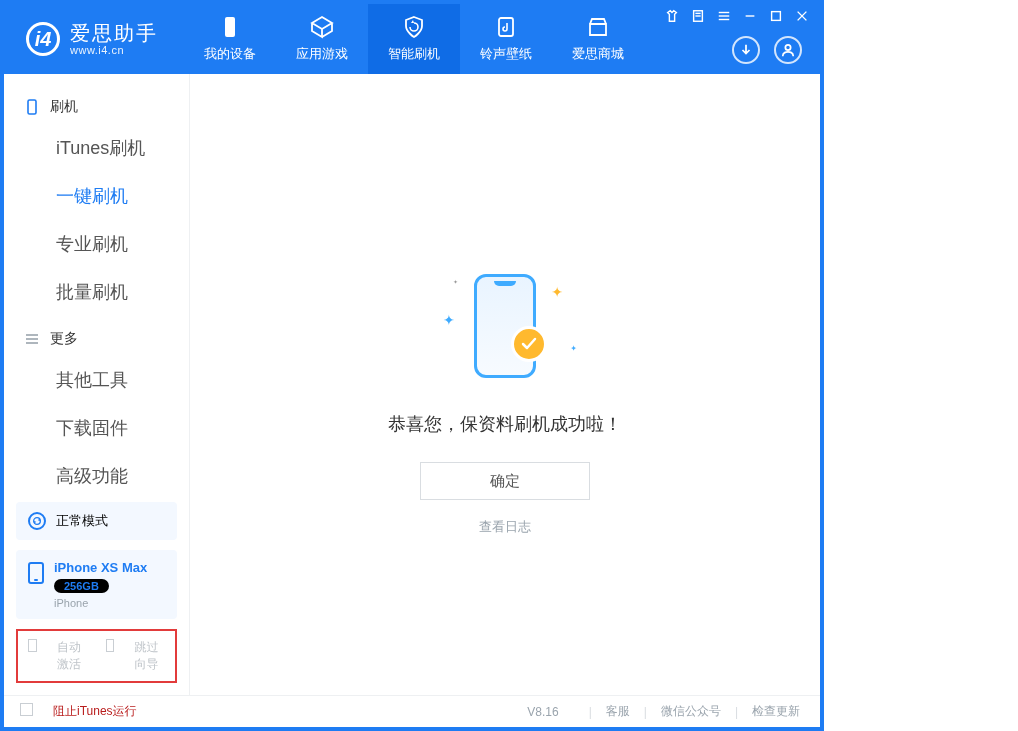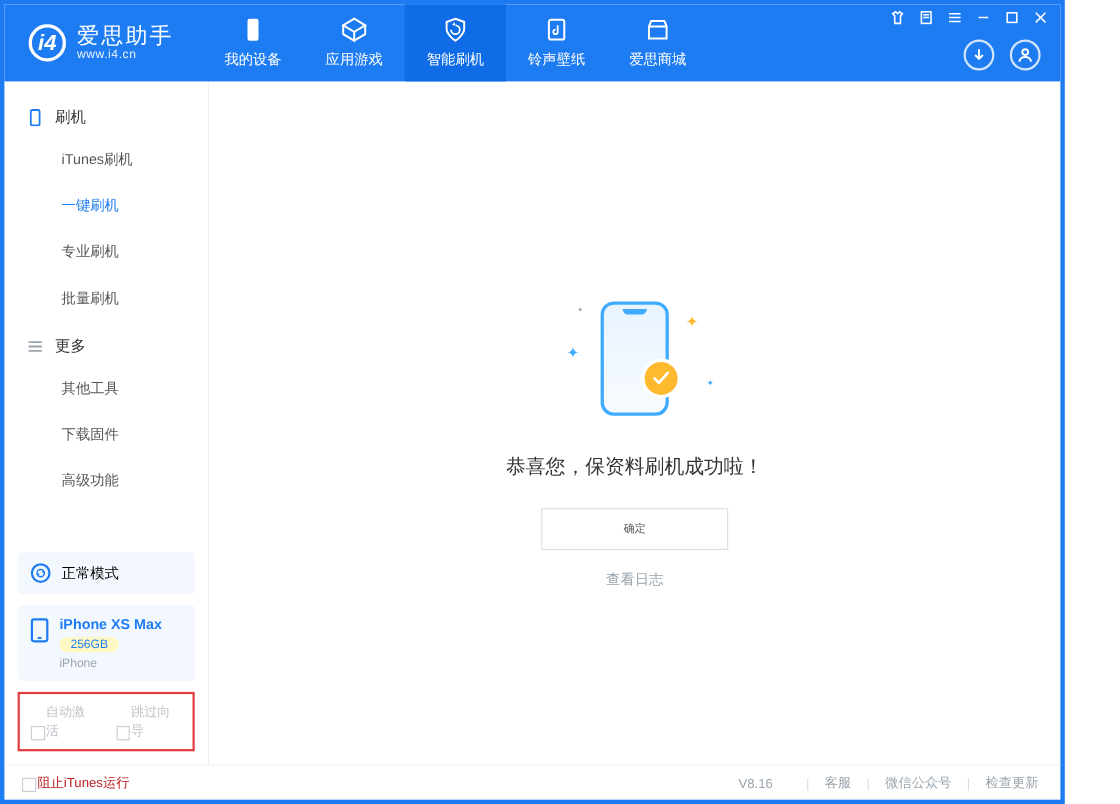--- a/index.html
+++ b/index.html
@@ -1,17 +1,17 @@
 <!DOCTYPE html>
 <html><head>
 <meta charset="utf-8">
 <style>
   * { box-sizing: border-box; margin: 0; padding: 0; font-family: "Microsoft YaHei", "PingFang SC", sans-serif; }
   body { background: #fff; }
-  .window { width: 968px; height: 731px; border: 4px solid #1e7cf3; display: flex; flex-direction: column; background: #fff; }
+  .window { width: 824px; height: 731px; border: 4px solid #1e7cf3; display: flex; flex-direction: column; background: #fff; }
 
   
   .header { background: #1e7cf3; height: 70px; display: flex; align-items: center; color: #fff; position: relative; }
   .logo-wrap { display: flex; align-items: center; padding: 0 18px 0 22px; }
   .logo-circle { width: 34px; height: 34px; border-radius: 50%; border: 3px solid #fff; display: flex; align-items: center; justify-content: center; margin-right: 10px; }
   .logo-circle span { font-weight: bold; font-size: 20px; font-style: italic; }
   .logo-text { line-height: 1.1; }
   .logo-text .brand { font-size: 20px; letter-spacing: 2px; }
   .logo-text .url { font-size: 11px; opacity: .9; letter-spacing: .5px; }
   .nav { display: flex; height: 100%; margin-left: 8px; }
@@ -27,52 +27,52 @@
   .header-right svg { width: 14px; height: 14px; stroke: #fff; fill: none; stroke-width: 2; }
 
   
   .body { flex: 1; display: flex; min-height: 0; }
 
   
   .sidebar { width: 186px; border-right: 1px solid #eef0f2; display: flex; flex-direction: column; }
   .side-scroll { flex: 1; overflow: auto; padding-top: 10px; }
   .side-group-header { display: flex; align-items: center; gap: 10px; padding: 14px 20px 8px 20px; color: #333; font-size: 14px; }
   .side-group-header .sg-icon { width: 16px; height: 16px; }
-  .side-item { padding: 12px 20px 12px 52px; font-size: 13px; color: #555; cursor: pointer; }
+  .side-item { padding: 12px 20px 12px 52px; font-size: 18px; color: #555; cursor: pointer; }
   .side-item.active { color: #1e7cf3; }
   .side-lower { padding: 12px; }
   .status-card, .device-card { background: #f3f8ff; border-radius: 4px; padding: 10px 12px; margin-bottom: 10px; display: flex; align-items: flex-start; gap: 10px; font-size: 13px; }
   .status-card { align-items: center; }
   .status-icon { width: 18px; height: 18px; border-radius: 50%; border: 2px solid #1e7cf3; display: flex; align-items: center; justify-content: center; }
   .status-icon svg { width: 10px; height: 10px; }
   .device-card { flex-direction: row; }
   .device-phone-icon { width: 16px; height: 22px; border: 2px solid #1e7cf3; border-radius: 3px; margin-top: 2px; position: relative; }
   .device-phone-icon::after { content: ''; position: absolute; bottom: 1px; left: 50%; transform: translateX(-50%); width: 4px; height: 2px; background: #1e7cf3; border-radius: 1px; }
   .device-info .dev-name { color: #1e7cf3; font-weight: 600; font-size: 13px; }
-  .device-info .dev-cap { display: inline-block; background: #fef9c3; color: #1e7cf3; border-radius: 10px; padding: 1px 10px; font-size: 11px; margin-top: 4px; }
+  .device-info .dev-cap { display: inline-block; background: #000000; color: #1e7cf3; border-radius: 10px; padding: 1px 10px; font-size: 11px; margin-top: 4px; font-weight: bold; }
   .device-info .dev-type { color: #9aa4ad; font-size: 11px; margin-top: 4px; }
   .ck-row { border: 2px solid #e23b3b; padding: 8px 10px; display: flex; gap: 18px; }
-  .ck { display: flex; align-items: flex-end; gap: 1px; font-size: 12px; color: #bfc4c9; cursor: pointer; }
+  .ck { display: flex; align-items: flex-start; gap: 20px; font-size: 12px; color: #bfc4c9; cursor: pointer; }
   .ck .box { width: 13px; height: 13px; border: 1px solid #c9ced3; background: #fff; }
 
   
   .main { flex: 1; position: relative; }
   .center-block { position: absolute; top: 200px; left: 50%; transform: translateX(-50%); display: flex; flex-direction: column; align-items: center; }
   .phone-illus { position: relative; width: 160px; height: 120px; margin-bottom: 18px; }
   .phone-body { position: absolute; left: 50%; top: 0; transform: translateX(-50%); width: 62px; height: 104px; border: 3px solid #3fabff; border-radius: 12px; background: linear-gradient(#e9f4ff,#f7fbff); }
   .phone-body::before { content: ''; position: absolute; top: 4px; left: 50%; transform: translateX(-50%); width: 22px; height: 5px; background: #3fabff; border-radius: 0 0 6px 6px; }
   .check-badge { position: absolute; left: 50%; top: 52px; transform: translateX(6px); width: 36px; height: 36px; background: #ffb92e; border-radius: 50%; border: 3px solid #fff; display: flex; align-items: center; justify-content: center; }
   .check-badge svg { width: 18px; height: 18px; }
   .sparkle { position: absolute; color: #ffb92e; font-size: 14px; }
   .sp1 { left: 18px; top: 38px; color: #3fabff; }
   .sp2 { right: 22px; top: 10px; }
   .sp3 { right: 8px; top: 70px; font-size: 8px; color: #3fabff; }
   .sp4 { left: 28px; top: 4px; font-size: 6px; color: #999; }
   .success-title { font-size: 18px; color: #333; margin-bottom: 26px; }
-  .ok-btn { width: 170px; height: 38px; border: 1px solid #d9dde1; background: #fff; font-size: 10px; color: #555; cursor: pointer; margin-bottom: 18px; }
+  .ok-btn { width: 170px; height: 38px; border: 1px solid #d9dde1; background: #fff; font-size: 15px; color: #555; cursor: pointer; margin-bottom: 18px; }
   .view-log { font-size: 13px; color: #9aa4ad; cursor: pointer; }
 
   
   .footer { height: 32px; border-top: 1px solid #eef0f2; display: flex; align-items: center; padding: 0 16px; font-size: 12px; color: #9aa4ad; }
   .footer .ck { color: #b91c1c; }
   .footer-spacer { flex: 1; }
   .footer .ver { color: #9aa4ad; margin-right: 20px; }
   .footer .flink { color: #9aa4ad; cursor: pointer; padding: 0 4px; }
   .footer .fsep { color: #d9dde1; margin: 0 10px; }
 </style>

